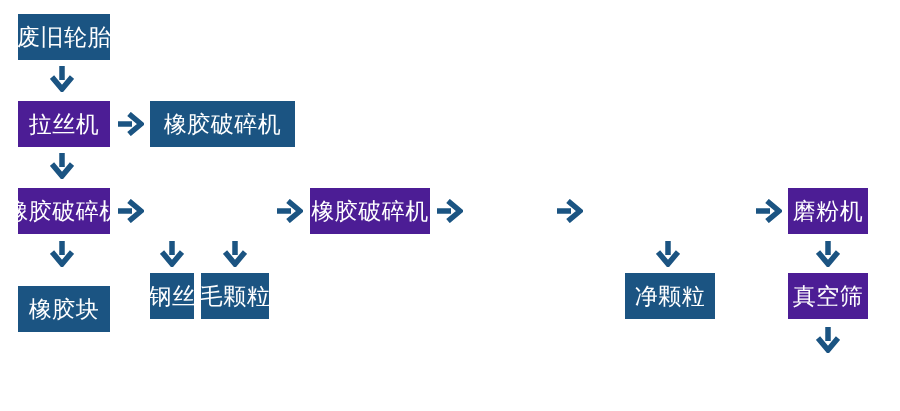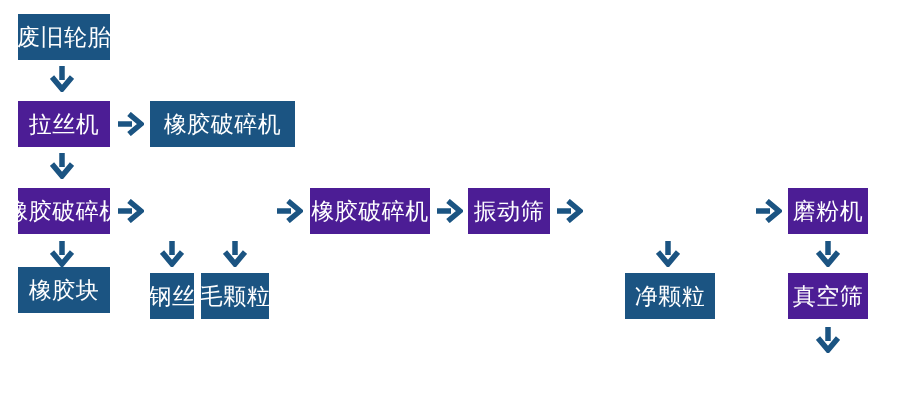--- a/index.html
+++ b/index.html
@@ -18,26 +18,25 @@
   .arrow svg{display:block;}
 </style>
 </head>
 <body>
 
 <div class="canvas">
 
   <div class="node blue" style="left:18px;top:14px;width:92px">废旧轮胎</div>
   <div class="node red" style="left:18px;top:101px;width:92px">拉丝机</div>
   <div class="node red" style="left:18px;top:188px;width:92px">橡胶破碎机</div>
-  <div class="node blue" style="left:18px;top:267px;width:92px">橡胶块</div>
+  <div class="node blue" style="left:18px;top:286px;width:92px">橡胶块</div>
 
   <div class="node blue" style="left:150px;top:101px;width:145px">橡胶破碎机</div>
 
   <div class="node red" style="left:310px;top:188px;width:120px">橡胶破碎机</div>
-  <div class="node red" style="left:468px;top:188px;width:82px">振动筛</div>
   <div class="node red" style="left:788px;top:188px;width:80px">磨粉机</div>
 
   <div class="node blue" style="left:150px;top:273px;width:44px">钢丝</div>
   <div class="node blue" style="left:625px;top:273px;width:90px">净颗粒</div>
   <div class="node blue" style="left:201px;top:273px;width:68px">毛颗粒</div>
   <div class="node red" style="left:788px;top:273px;width:80px">真空筛</div>
 
 
   <span class="arrow" style="left:50px;top:65px">
     <svg width="24" height="27" viewBox="0 0 24 27">

